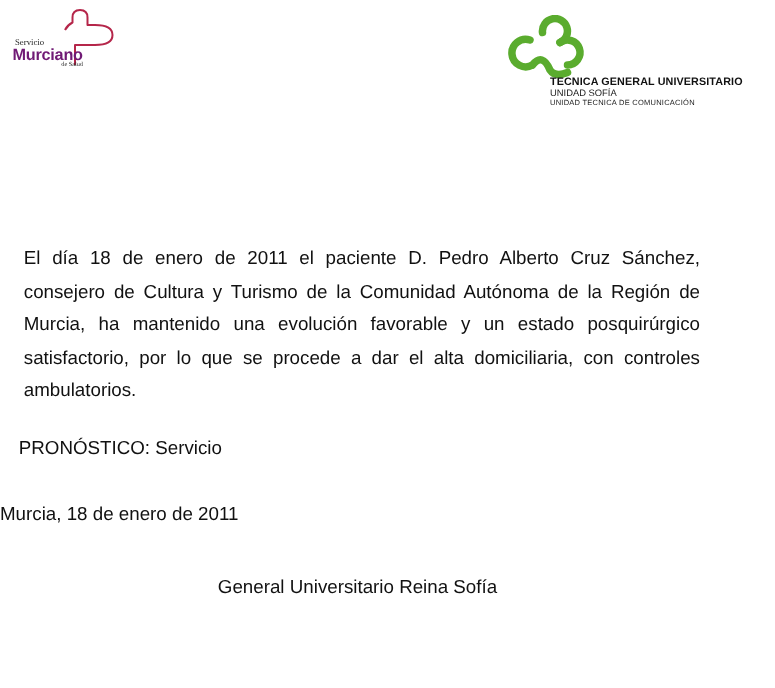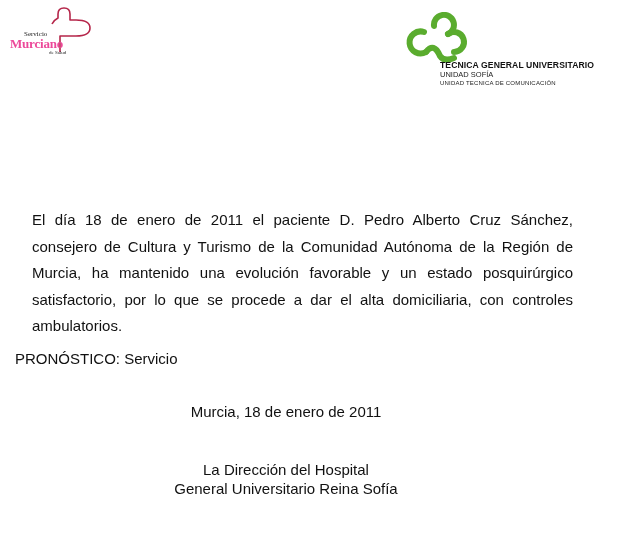--- a/index.html
+++ b/index.html
@@ -1,30 +1,30 @@
 <!DOCTYPE html>
 <html><head>
 <meta charset="utf-8">
 <style>
   html, body { margin: 0; padding: 0; background: #ffffff; }
   body { width: 620px; height: 550px; position: relative; overflow: hidden; font-family: "Liberation Sans", sans-serif; color: #111; }
   .logo-sms { position: absolute; left: 8px; top: 6px; width: 90px; height: 48px; }
   .logo-sms svg { position: absolute; left: 0; top: 0; }
-  .sms-servicio { position: absolute; left: 16px; top: 24px; font-size: 7px; color: #222; font-family: "Liberation Serif", serif; text-align: center; }
-  .sms-murciano { position: absolute; left: 2px; top: 30px; font-size: 13px; font-weight: bold; color: #ec4899; font-family: Liberation Serif, serif; letter-spacing: -0.2px; }
+  .sms-servicio { position: absolute; left: 4px; top: 24px; font-size: 7px; color: #222; font-family: "Liberation Serif", serif; text-align: center; }
+  .sms-murciano { position: absolute; left: 2px; top: 30px; font-size: 13px; font-weight: bold; color: #701a75; font-family: Liberation Sans, sans-serif; letter-spacing: -0.2px; }
   .sms-salud { position: absolute; left: 41px; top: 44px; font-size: 5px; color: #222; font-family: "Liberation Serif", serif; }
 
   .logo-hosp { position: absolute; left: 404px; top: 12px; width: 210px; height: 80px; }
   .hosp-title { position: absolute; left: 36px; top: 48px; font-size: 8.6px; font-weight: bold; color: #111; white-space: nowrap; letter-spacing: 0.1px; }
   .hosp-sub { position: absolute; left: 36px; top: 58px; font-size: 7.5px; color: #222; white-space: nowrap; }
   .hosp-unit { position: absolute; left: 36px; top: 68px; font-size: 6px; color: #222; white-space: nowrap; letter-spacing: 0.2px; }
 
-  .body-text { position: absolute; left: 15px; top: 190px; width: 541px; font-size: 15px; line-height: 26.5px; text-align: justify; margin: 17px; }
+  .body-text { position: absolute; left: 15px; top: 190px; width: 541px; font-size: 15px; line-height: 26.5px; text-align: justify; margin: 4px; }
   .pronostico { position: absolute; left: 15px; top: 350px; font-size: 15px; margin: 0; }
-  .place-date { position: absolute; left: 0; width: 572px; top: 403px; font-size: 15px; text-align: center; margin: 0; }
+  .place-date { position: absolute; left: 0; width: 572px; top: 403px; font-size: 15px; text-align: left; margin: 0; }
   .signature { position: absolute; left: 0; width: 572px; top: 460px; font-size: 15px; line-height: 19px; text-align: center; margin: 0; }
 </style>
 </head>
 <body>
 
 <div class="logo-sms">
   <svg width="90" height="48" viewBox="0 0 90 48">
     <path d="M52 46 L52 30 L68 30 Q82 30 82 22 Q82 14 68 14 L62 14 L62 8 Q62 2 56 2 Q50 2 50 8 L50 12 Q46 14 44 18" fill="none" stroke="#b5264a" stroke-width="1.6" stroke-linejoin="round"></path>
   </svg>
   <span class="sms-servicio">Servicio</span>
@@ -43,15 +43,14 @@
   </svg>
   <span class="hosp-title">TECNICA GENERAL UNIVERSITARIO</span>
   <span class="hosp-sub">UNIDAD SOFÍA</span>
   <span class="hosp-unit">UNIDAD TECNICA DE COMUNICACIÓN</span>
 </div>
 
 <p class="body-text">El día 18 de enero de 2011 el paciente D. Pedro Alberto Cruz Sánchez, consejero de Cultura y Turismo de la Comunidad Autónoma de la Región de Murcia, ha mantenido una evolución favorable y un estado posquirúrgico satisfactorio, por lo que se procede a dar el alta domiciliaria, con controles ambulatorios.</p>
 <p class="pronostico">PRONÓSTICO: Servicio</p>
 <p class="place-date">Murcia, 18 de enero de 2011</p>
 <div class="signature">
-  <div>La Dirección del Hospital</div>
   <div>General Universitario Reina Sofía</div>
 </div>
 
 </body></html>

